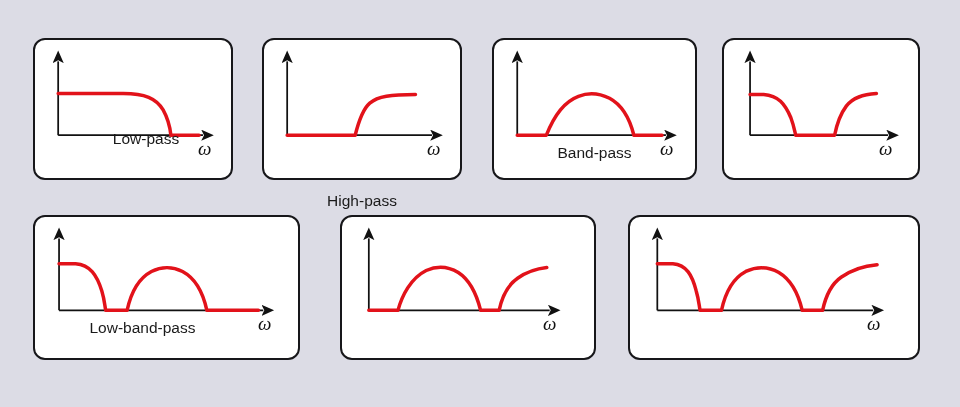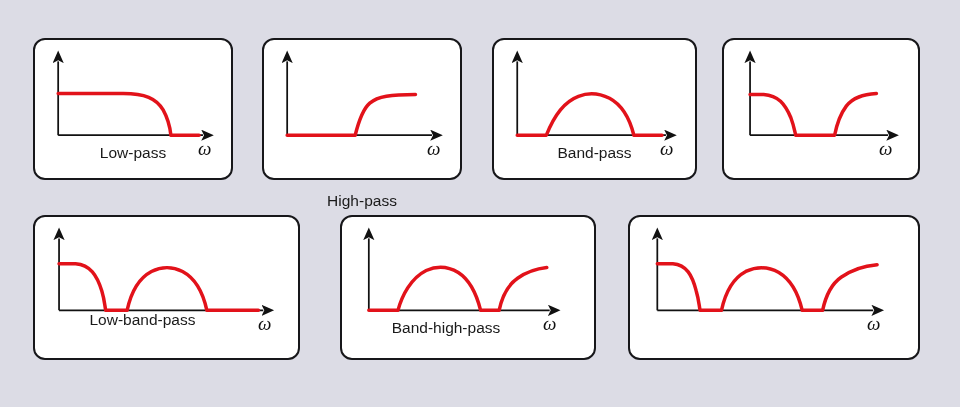--- a/index.html
+++ b/index.html
@@ -65,21 +65,21 @@
       <defs>
         <marker id="ah1" markerWidth="9" markerHeight="9" refX="1" refY="3.2" orient="auto">
           <path d="M0,0 L7.2,3.2 L0,6.4 L1.6,3.2 Z" fill="#111111"></path>
         </marker>
       </defs>
       <line x1="23" y1="98" x2="23" y2="22" stroke="#111111" stroke-width="1.8" marker-end="url(#ah1)"></line>
       <line x1="23" y1="98" x2="172" y2="98" stroke="#111111" stroke-width="1.8" marker-end="url(#ah1)"></line>
       <path d="M23,55 L90,55 C112,55 124,60 131,72 C136,81 138,89 139,98 L168,98" fill="none" stroke="#e2121a" stroke-width="3.6" stroke-linecap="round" stroke-linejoin="round"></path>
     </svg>
     <div class="omega" style="left:163px; top:98px;">ω</div>
-    <div class="panel-label" style="top:104px;">Low-pass</div>
+    <div class="panel-label" style="top:90px;padding-left:13px;">Low-pass</div>
   </div>
 
   <div class="panel" style="left:262px; top:38px; width:200px; height:142px;">
     <svg class="panel-svg" viewBox="0 0 200 142">
       <defs>
         <marker id="ah2" markerWidth="9" markerHeight="9" refX="1" refY="3.2" orient="auto">
           <path d="M0,0 L7.2,3.2 L0,6.4 L1.6,3.2 Z" fill="#111111"></path>
         </marker>
       </defs>
       <line x1="23" y1="98" x2="23" y2="22" stroke="#111111" stroke-width="1.8" marker-end="url(#ah2)"></line>
@@ -125,37 +125,36 @@
         <marker id="ah5" markerWidth="9" markerHeight="9" refX="1" refY="3.2" orient="auto">
           <path d="M0,0 L7.2,3.2 L0,6.4 L1.6,3.2 Z" fill="#111111"></path>
         </marker>
       </defs>
       <line x1="23" y1="96" x2="23" y2="22" stroke="#111111" stroke-width="1.8" marker-end="url(#ah5)"></line>
       <line x1="23" y1="96" x2="233" y2="96" stroke="#111111" stroke-width="1.8" marker-end="url(#ah5)"></line>
       <path d="M23,48 L40,48 C55,49 62,60 67,76 C70,86 70,92 71,96 L93,96
                C96,82 103,64 118,56 C128,51 140,51 150,56 C165,64 172,82 175,96 L228,96" fill="none" stroke="#e2121a" stroke-width="3.6" stroke-linecap="round" stroke-linejoin="round"></path>
     </svg>
     <div class="omega" style="left:223px; top:96px;">ω</div>
-    <div class="panel-label" style="top:94px; left:-26px; width:267px;text-align:center;">Low-band-pass</div>
+    <div class="panel-label" style="top:102px; left:-26px; width:267px;text-align:center;">Low-band-pass</div>
   </div>
 
   <div class="panel" style="left:340px; top:215px; width:256px; height:145px;">
     <svg class="panel-svg" viewBox="0 0 256 145">
       <defs>
         <marker id="ah6" markerWidth="9" markerHeight="9" refX="1" refY="3.2" orient="auto">
           <path d="M0,0 L7.2,3.2 L0,6.4 L1.6,3.2 Z" fill="#111111"></path>
         </marker>
       </defs>
       <line x1="26" y1="96" x2="26" y2="22" stroke="#111111" stroke-width="1.8" marker-end="url(#ah6)"></line>
       <line x1="26" y1="96" x2="212" y2="96" stroke="#111111" stroke-width="1.8" marker-end="url(#ah6)"></line>
       <path d="M26,96 L56,96 C60,81 69,63 85,55 C96,50 108,51 118,57 C132,66 138,84 141,96 L160,96
                C163,82 169,70 179,63 C189,56 200,53 209,52" fill="none" stroke="#e2121a" stroke-width="3.6" stroke-linecap="round" stroke-linejoin="round"></path>
     </svg>
     <div class="omega" style="left:201px; top:96px;">ω</div>
-    <div class="panel-label" style="top:102px; left:-24px; width:256px;">Band-high-pass</div>
   </div>
 
   <div class="panel" style="left:628px; top:215px; width:292px; height:145px;">
     <svg class="panel-svg" viewBox="0 0 292 145">
       <defs>
         <marker id="ah7" markerWidth="9" markerHeight="9" refX="1" refY="3.2" orient="auto">
           <path d="M0,0 L7.2,3.2 L0,6.4 L1.6,3.2 Z" fill="#111111"></path>
         </marker>
       </defs>
       <line x1="26" y1="96" x2="26" y2="22" stroke="#111111" stroke-width="1.8" marker-end="url(#ah7)"></line>

